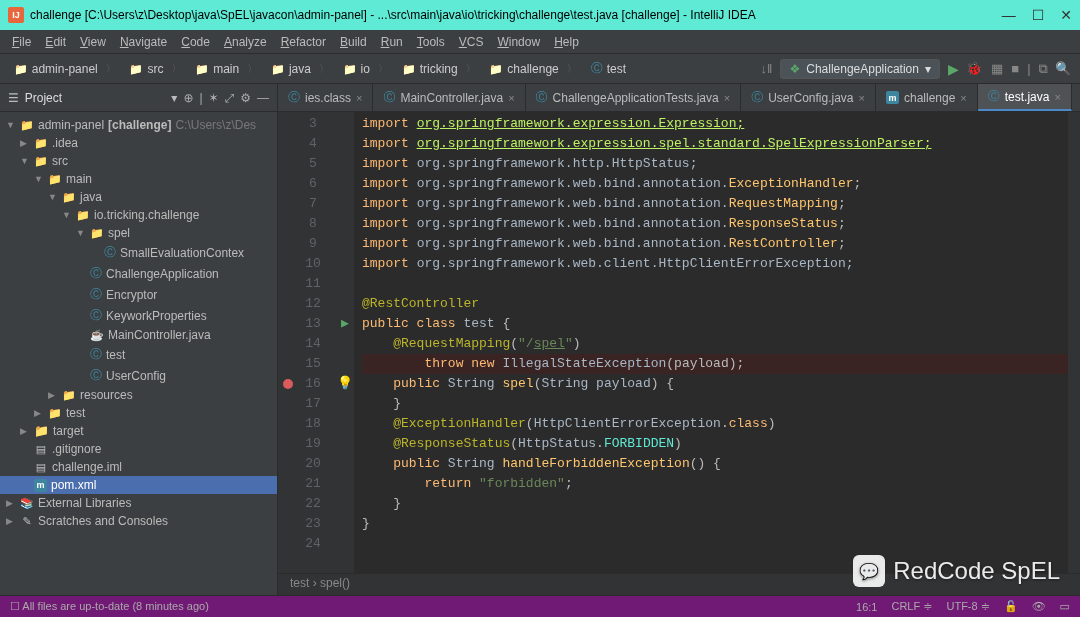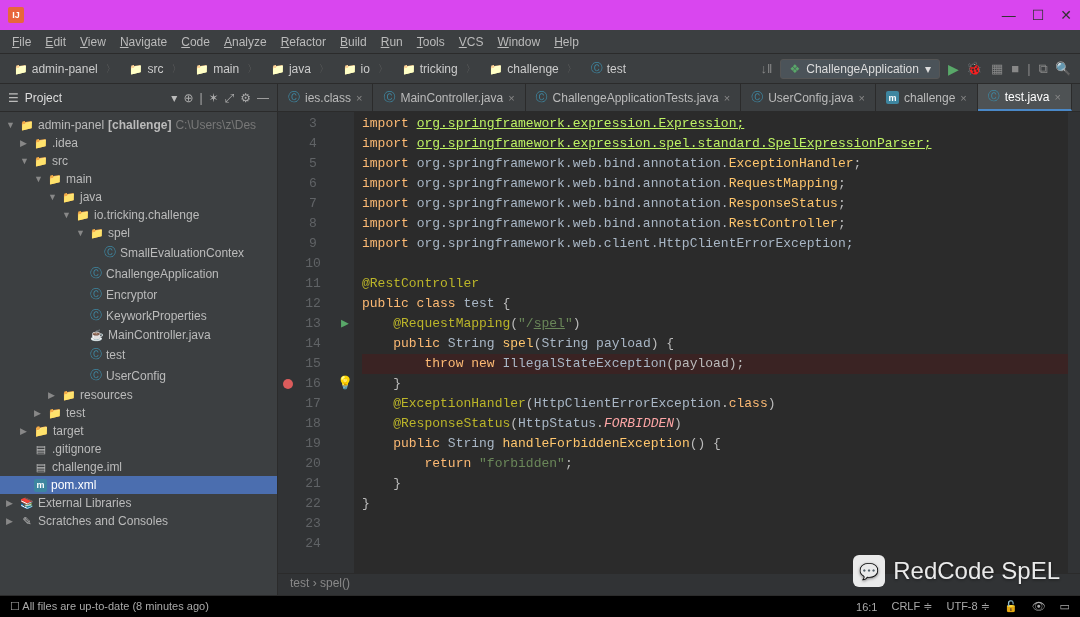--- a/index.html
+++ b/index.html
@@ -8,21 +8,21 @@
       background: #3c3f41;
       color: #bbb;
       font-size: 12px;
       width: 1080px;
       height: 617px;
       overflow: hidden;
       position: relative;
     }
     .titlebar {
       height: 30px;
-      background: #d946ef;
+      background: #5eead4;
       color: #000;
       display: flex;
       align-items: center;
       padding: 0 8px;
       font-size: 12px;
       justify-content: space-between;
     }
     .titlebar-left { display: flex; align-items: center; gap: 6px; }
     .titlebar-controls { display: flex; gap: 16px; font-size: 14px; color:#333;}
     .titlebar-controls span { cursor: pointer; font-family: sans-serif;}
@@ -94,43 +94,44 @@
     .gutter-icons { width:18px; background:#313335; padding-top:2px; position:relative;}
     .code { flex:1; background:#2b2b2b; padding:2px 0 0 8px; overflow:auto; position:relative;}
     .line { height:20px; line-height:20px; white-space:pre;}
     .gutter-bp .line, .gutter-ln .line, .gutter-icons .line { height:20px; line-height:20px; text-align:center;}
     .bp { width:10px;height:10px;background:#db5c5c;border-radius:50%;display:inline-block;margin-top:5px;}
     .bulb { color:#f0a732;}
     .hl-line { background:#3a2323;}
     .k{color:#fdba74}.s{color:#6a8759}
     .a{color:#bbb529}.fn{color:#ffc66d}.t{color:#a9b7c6}
     .pkg-dim{color:#bef264;text-decoration:underline}
-    .const{color:#fca5a5;font-style:italic}
+    .const{color:#5eead4;}
     .editor-breadcrumb { height:22px; background:#313335; color:#888; padding:2px 12px; font-size:12px; border-top:1px solid #2b2b2b;}
     .statusbar {
-      height:22px; background:#000000; border-top:1px solid #2b2b2b;
+      height:22px; background:#701a75; border-top:1px solid #2b2b2b;
       display:flex; align-items:center; padding:0 10px; justify-content:space-between;
       font-size:11px; color:#aaa;
     }
     .statusbar-right { display:flex; gap:14px; align-items:center;margin-left:47px;}
     .watermark {
       position:absolute; right:20px; bottom:30px; color:#fff; font-size:24px;
       display:flex; align-items:center; gap:8px; opacity:0.9; pointer-events:none;
       font-weight:400; text-shadow:0 1px 3px rgba(0,0,0,0.5);
     }
     .wm-icon { width:32px;height:32px;background:#fff;border-radius:6px;display:inline-flex;align-items:center;justify-content:center;color:#333;font-size:16px;}
     .scrollmap { width:12px; background:#313335; position:relative;}
     .app-icon { width:16px; height:16px; background:#e8663c; border-radius:2px; display:inline-flex; align-items:center; justify-content:center; color:#fff; font-size:9px; font-weight:bold;}
   </style>
 </head>
 <body>
 
 <div class="titlebar">
   <div class="titlebar-left">
     <span class="app-icon">IJ</span>
+    <span>challenge [C:\Users\z\Desktop\java\SpEL\javacon\admin-panel] - ...\src\main\java\io\tricking\challenge\test.java [challenge] - IntelliJ IDEA</span>
   </div>
   <div class="titlebar-controls">
     <span>—</span>
     <span>☐</span>
     <span>✕</span>
   </div>
 </div>
 
 <div class="menubar" id="menubar">
     <span><u>F</u>ile</span>
@@ -408,31 +409,32 @@
           <div class="line"></div>
           <div class="line"></div>
           <div class="line"></div>
           <div class="line"></div>
           <div class="line"></div>
           <div class="line"></div>
         </div>
       <div class="code" id="code">
           <div class="line"><span class="k">import</span> <span class="pkg-dim">org.springframework.expression.Expression;</span></div>
           <div class="line"><span class="k">import</span> <span class="pkg-dim">org.springframework.expression.spel.standard.SpelExpressionParser;</span></div>
+          <div class="line"><span class="k">import</span> <span class="t">org.springframework.http.HttpStatus;</span></div>
           <div class="line"><span class="k">import</span> <span class="t">org.springframework.web.bind.annotation.</span><span class="fn">ExceptionHandler</span>;</div>
           <div class="line"><span class="k">import</span> <span class="t">org.springframework.web.bind.annotation.</span><span class="fn">RequestMapping</span>;</div>
           <div class="line"><span class="k">import</span> <span class="t">org.springframework.web.bind.annotation.</span><span class="fn">ResponseStatus</span>;</div>
           <div class="line"><span class="k">import</span> <span class="t">org.springframework.web.bind.annotation.</span><span class="fn">RestController</span>;</div>
           <div class="line"><span class="k">import</span> <span class="t">org.springframework.web.client.HttpClientErrorException;</span></div>
           <div class="line"></div>
           <div class="line"><span class="a">@RestController</span></div>
           <div class="line"><span class="k">public class</span> <span class="t">test</span> {</div>
           <div class="line">    <span class="a">@RequestMapping</span>(<span class="s">"/<u>spel</u>"</span>)</div>
+          <div class="line hl-line">        <span class="k">throw new</span> <span class="t">IllegalStateException</span>(payload);</div>
           <div class="line">    <span class="k">public</span> <span class="t">String</span> <span class="fn">spel</span>(<span class="t">String payload</span>) {</div>
-          <div class="line hl-line">        <span class="k">throw new</span> <span class="t">IllegalStateException</span>(payload);</div>
           <div class="line">    }</div>
           <div class="line">    <span class="a">@ExceptionHandler</span>(<span class="t">HttpClientErrorException</span>.<span class="k">class</span>)</div>
           <div class="line">    <span class="a">@ResponseStatus</span>(<span class="t">HttpStatus</span>.<span class="const">FORBIDDEN</span>)</div>
           <div class="line">    <span class="k">public</span> <span class="t">String</span> <span class="fn">handleForbiddenException</span>() {</div>
           <div class="line">        <span class="k">return</span> <span class="s">"forbidden"</span>;</div>
           <div class="line">    }</div>
           <div class="line">}</div>
           <div class="line"></div>
         </div>
       <div class="scrollmap"></div>

